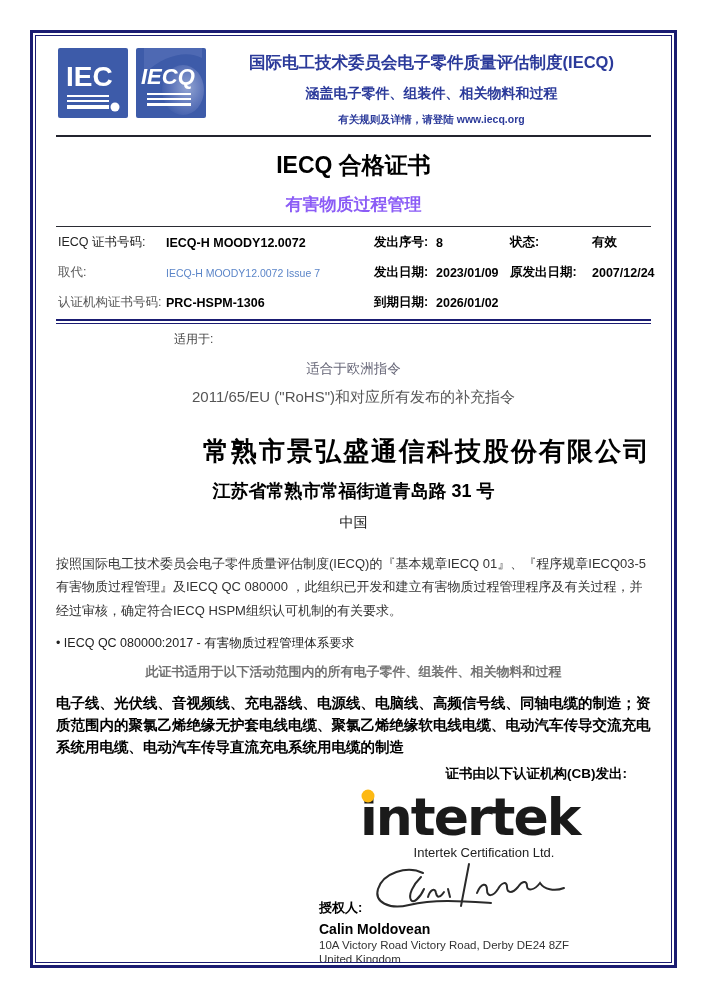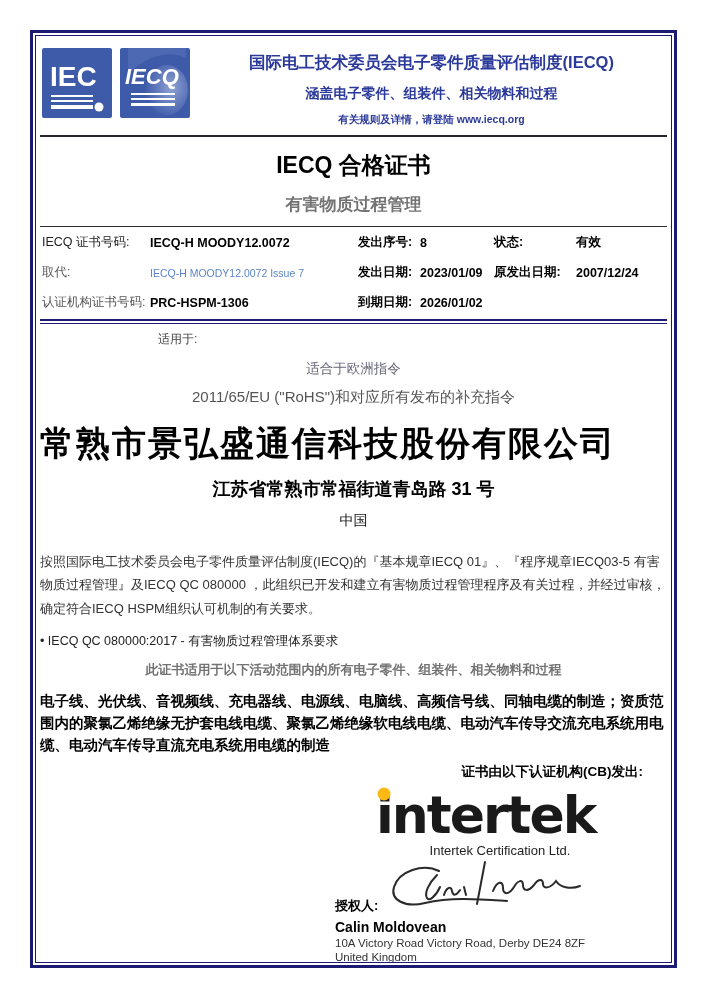--- a/index.html
+++ b/index.html
@@ -4,56 +4,56 @@
 <style>
   * { margin:0; padding:0; box-sizing:border-box; }
   html,body { background:#ffffff; }
   body {
     width:707px; height:1000px;
     font-family:"Liberation Sans","DejaVu Sans",sans-serif;
     color:#111;
   }
   .sheet { width:707px; height:1000px; padding:30px 30px 32px; background:#fff; }
   .frame { height:100%; border:3px solid #1a1c72; padding:2px; }
-  .frame-inner { height:100%; border:1px solid #1a1c72; padding:6px 4px 0; overflow:hidden; }
+  .frame-inner { height:100%; border:1px solid #1a1c72; padding:6px 20px 0; overflow:hidden; }
 
   
   .header { display:flex; align-items:flex-start; gap:8px; padding:6px 2px 4px; }
   .logo { width:70px; height:70px; flex:0 0 auto; }
   .header-text { flex:1; text-align:center; color:#2b3a9a; padding-top:4px; }
   .ht1 { font-size:16.5px; font-weight:bold; }
   .ht2 { font-size:14px; font-weight:bold; margin-top:11px; }
   .ht3 { font-size:10.5px; font-weight:bold; margin-top:10px; }
   .ht3 a { color:#2b3a9a; text-decoration:none; }
 
   .rule-thick { border-top:2px solid #23242e; margin-top:4px; }
   .rule-thin  { border-top:1.5px solid #2a2b33; }
 
   .doc-title { text-align:center; font-size:23px; font-weight:bold; margin-top:13px; color:#000; }
-  .doc-subtitle { text-align:center; font-size:17px; font-weight:bold; margin-top:12px; margin-bottom:10px; color:#737373; }
+  .doc-subtitle { text-align:center; font-size:17px; font-weight:bold; margin-top:12px; margin-bottom:10px; color:#8b5cf6; }
 
   
   .cert-grid {
     display:grid;
     grid-template-columns:108px 208px 62px 74px 82px 1fr;
     row-gap:13px; align-items:center;
     font-size:12.5px; padding:7px 2px 6px; white-space:nowrap;
   }
   .lbl  { color:#222; }
   .lbl-b{ color:#000; font-weight:bold; }
   .lbl-g{ color:#555; }
   .val  { font-weight:bold; color:#000; }
   .val-link { color:#5b85c8; font-size:10.5px; font-weight:normal; cursor:pointer; }
 
   .double-line { border-top:2.5px solid #1a1c72; border-bottom:1.5px solid #1a1c72; height:5px; margin-top:2px; }
 
   .applies-label { margin-left:118px; margin-top:7px; font-size:12px; color:#444; }
   .directive1 { text-align:center; margin-top:12px; font-size:13.5px; color:#667; }
   .directive2 { text-align:center; margin-top:10px; font-size:15px; color:#555; }
-  .company { text-align:left; margin-top:14px; font-size:34px; font-weight:bold; letter-spacing:2px; color:#000; }
+  .company { text-align:right; margin-top:27px; font-size:26px; font-weight:bold; letter-spacing:2px; color:#000; }
   .address { text-align:center; margin-top:10px; font-size:18px; font-weight:bold; color:#000; }
   .country { text-align:center; margin-top:11px; font-size:14px; color:#111; }
 
   .paragraph { margin-top:20px; font-size:13px; line-height:1.8; color:#333; }
   .std-bullet { margin-top:13px; font-size:12.5px; color:#222; }
   .std-bullet::before { content:"•  "; }
   .scope-intro { text-align:center; font-weight:bold; font-size:13px; margin-top:11px; color:#737373; }
   .scope-text { font-weight:bold; font-size:14.5px; line-height:1.5; margin-top:12px; color:#000; }
   .issued-by { text-align:right; font-weight:bold; font-size:13.5px; margin-top:7px; padding-right:24px; color:#000; }
 

